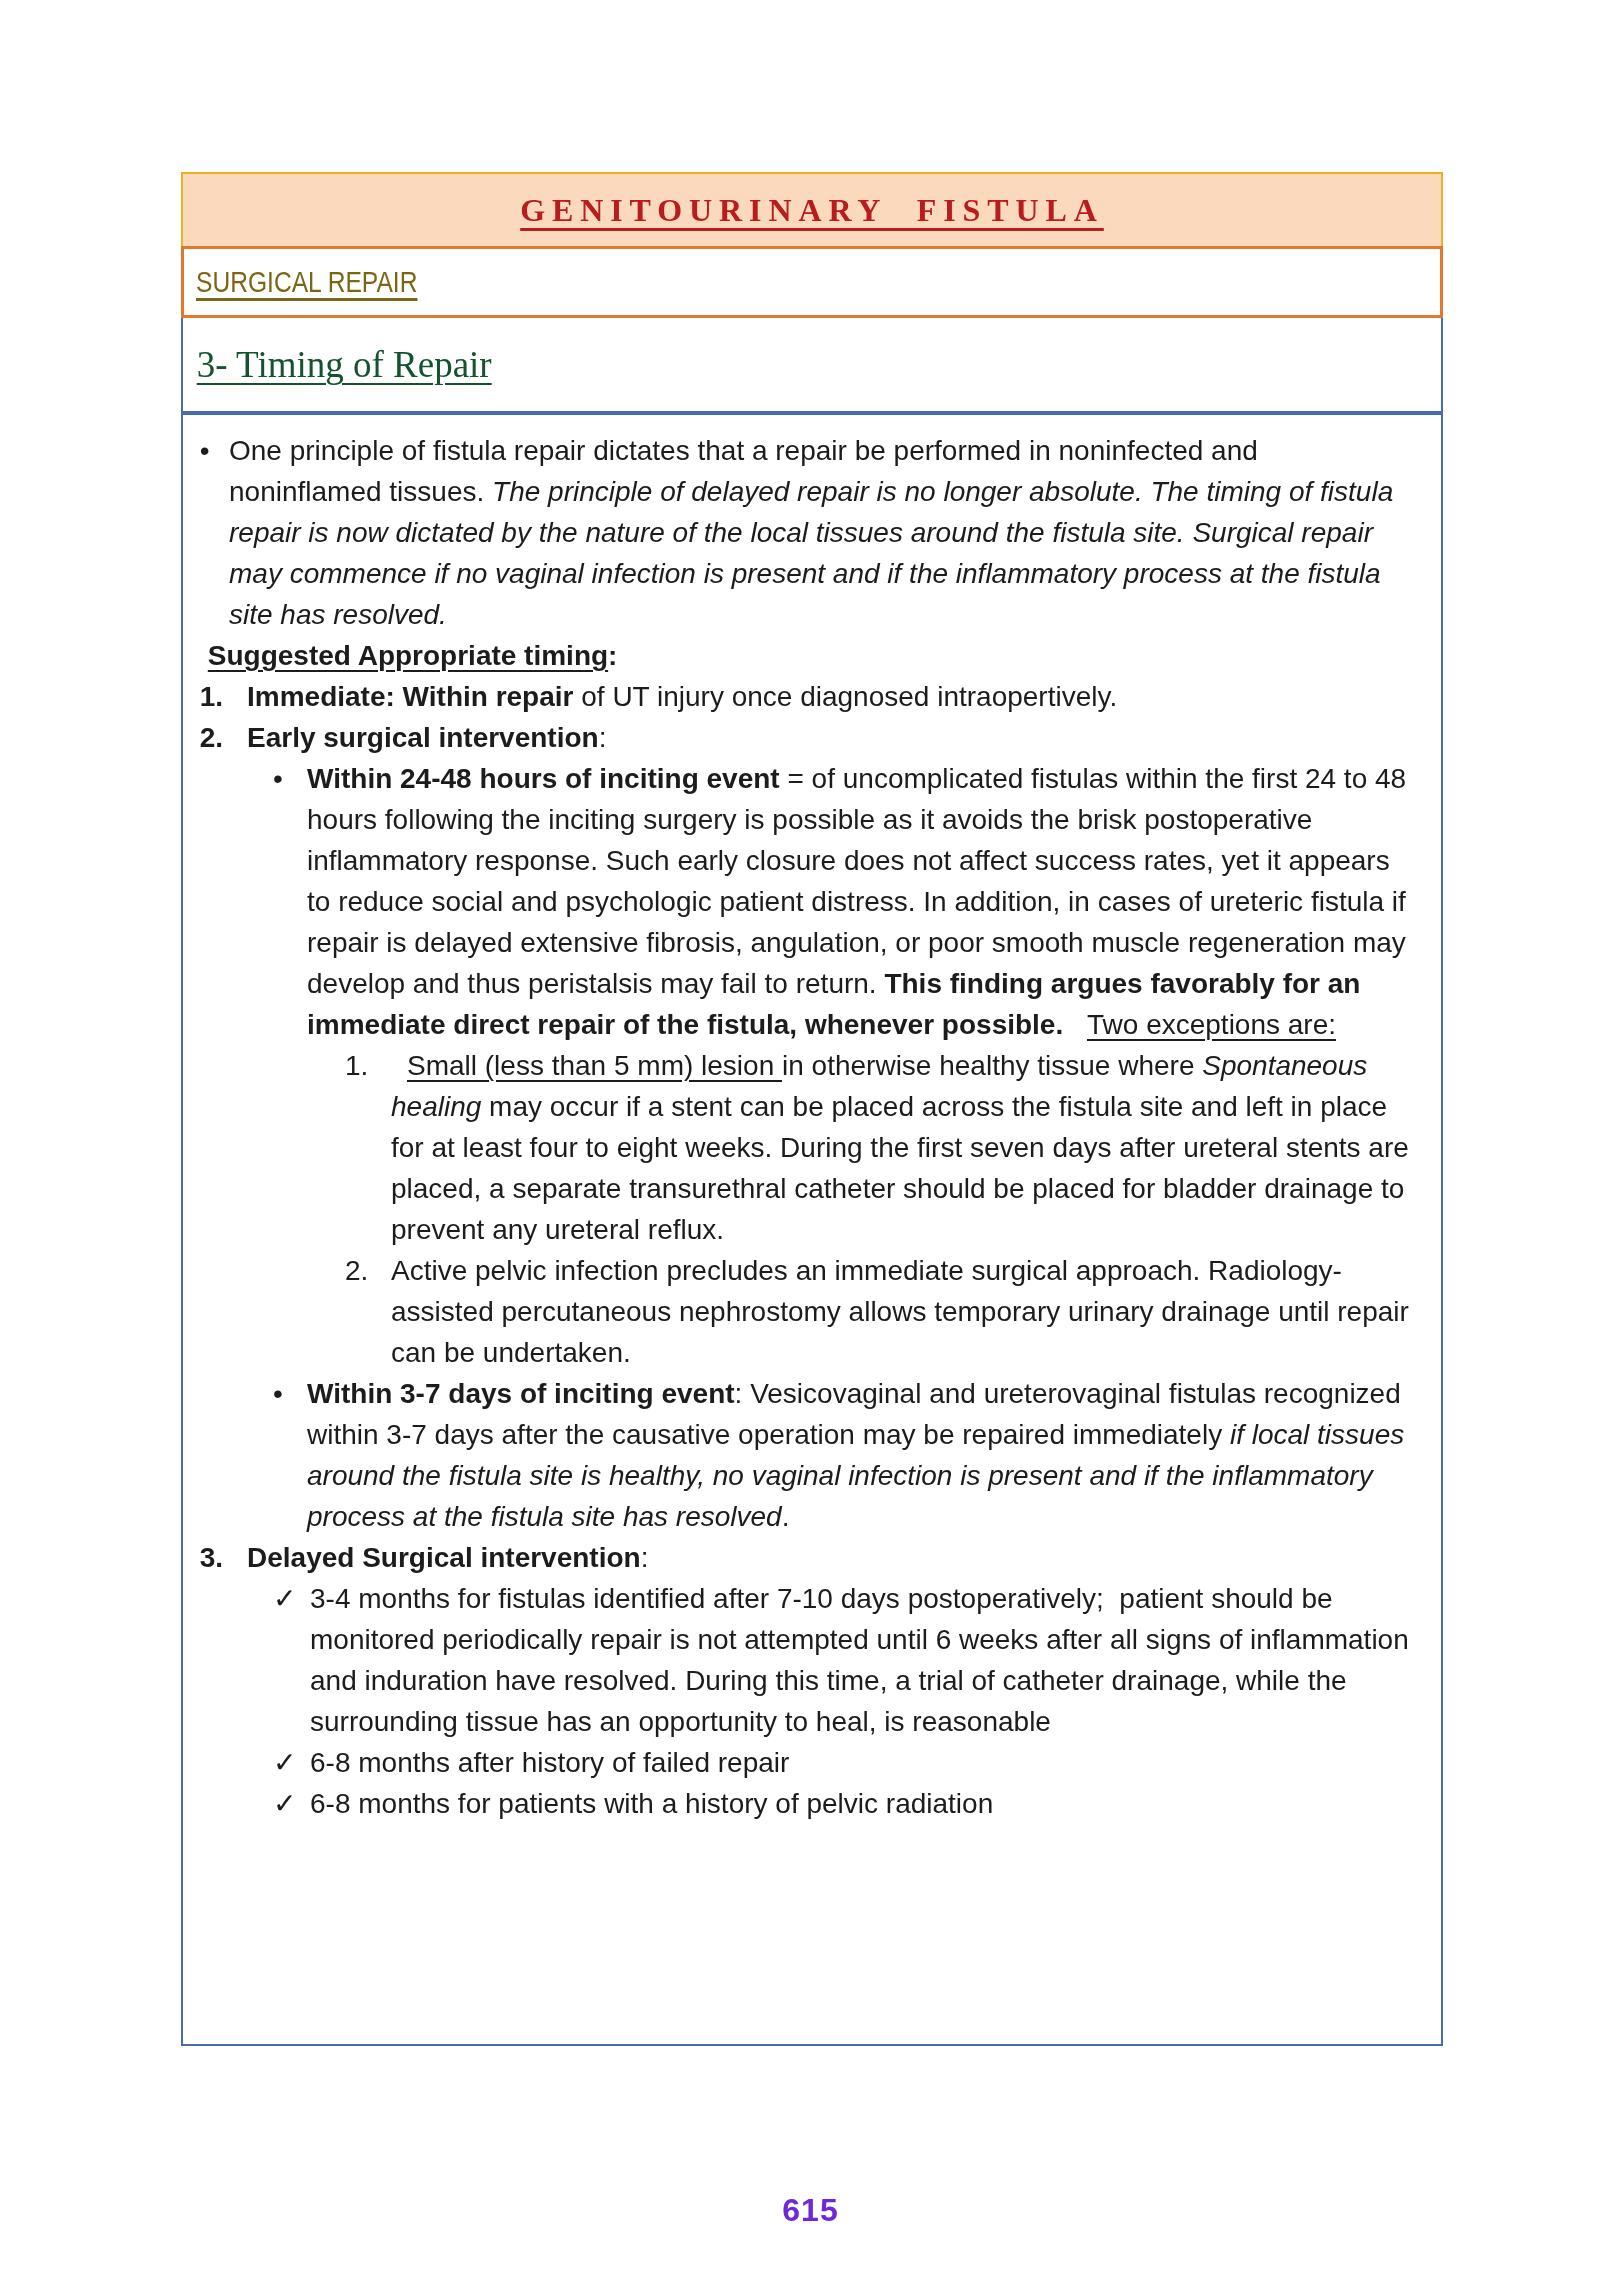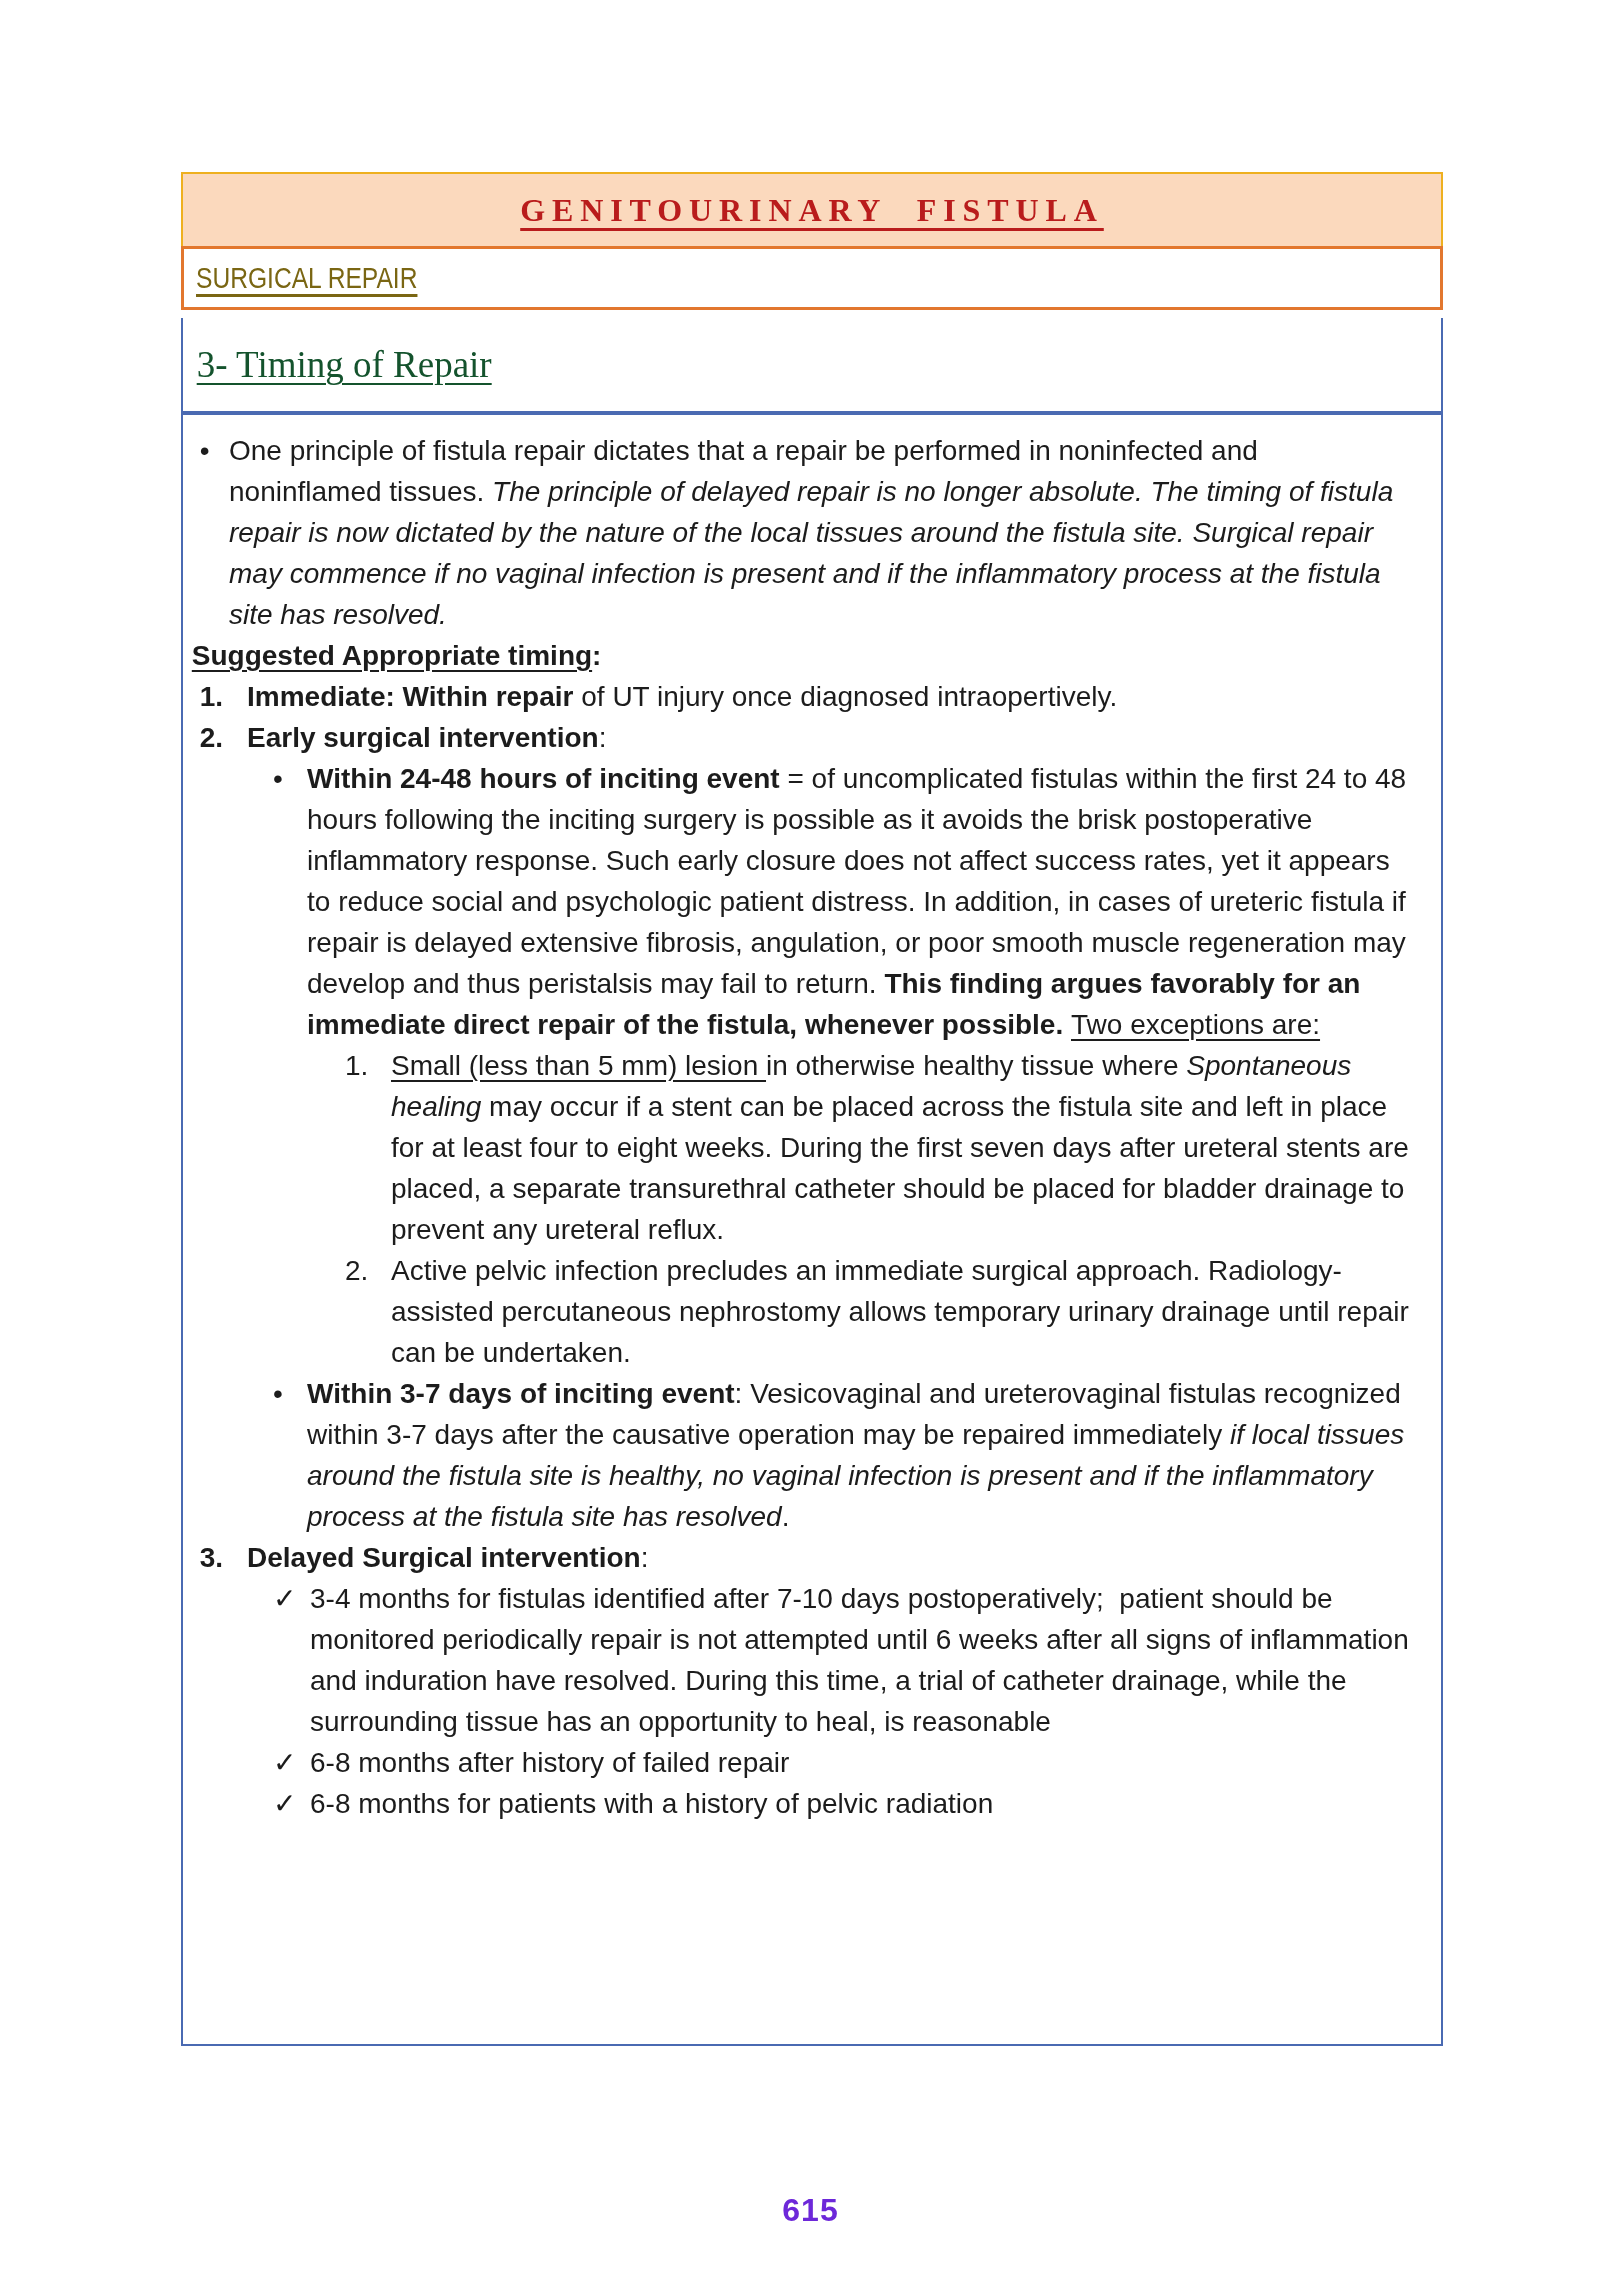--- a/index.html
+++ b/index.html
@@ -17,21 +17,21 @@
     display:flex;align-items:center;justify-content:center;
   }
   .title-banner h1{
     margin:0;font-family:"Liberation Serif",serif;font-weight:bold;
     font-size:32px;color:#b91c1c;letter-spacing:6.9px;word-spacing:15.7px;
     text-decoration:underline;text-decoration-thickness:2.9px;text-underline-offset:6.9px;
   }
 
   
   .section-banner{
-    top:246px;height:64px;border:3.9px solid #e2772e;
+    top:246px;height:72px;border:3.9px solid #e2772e;
     display:flex;align-items:center;
   }
   .section-banner h2{
     margin:0 0 0 11.8px;font-size:30px;font-weight:normal;color:#7a6613;
     transform:scaleX(0.82);transform-origin:left center;letter-spacing:0px;
     text-decoration:underline;text-decoration-thickness:2.9px;text-underline-offset:5.9px;
     white-space:nowrap;
   }
 
   
@@ -62,21 +62,21 @@
   .hang    {padding-left:73px;}
   .bullet0 {padding-left:46px;}  .bullet0>.marker{left:16.7px;}
   .num1    {padding-left:64px;}  .num1>.marker{left:16.7px;}
   .bullet2 {padding-left:124px;} .bullet2>.marker{left:90px;}
   .num3    {padding-left:208px;} .num3>.marker{left:162px;}
   .check2  {padding-left:127px;} .check2>.marker{left:90px;}
 
   .runs span{white-space:pre-wrap;}
   .b{font-weight:bold;}
   .i{font-style:italic;}
-  .u{text-decoration:underline;text-underline-offset:4.9px;text-decoration-thickness:2px;}
+  .u{text-decoration:underline;text-underline-offset:4.9px;text-decoration-thickness:2px;margin-left:16px;}
 
   
   .page-number{
     position:absolute;left:0;top:2192px;width:1621px;text-align:center;
     font-size:32px;font-weight:bold;color:#6d28d9;letter-spacing:1px;
   }
 </style>
 </head>
 <body>
 

